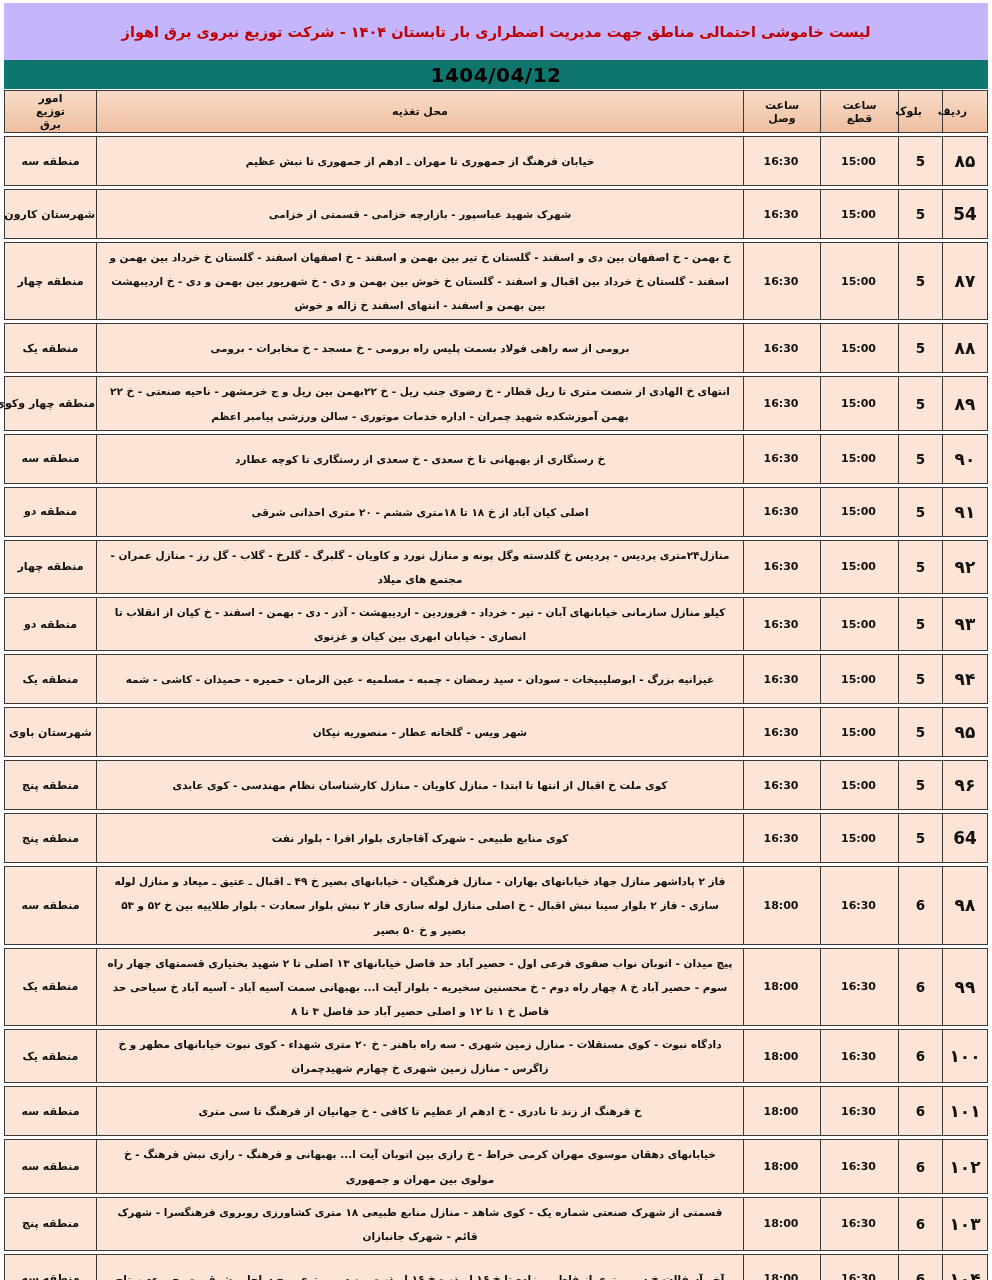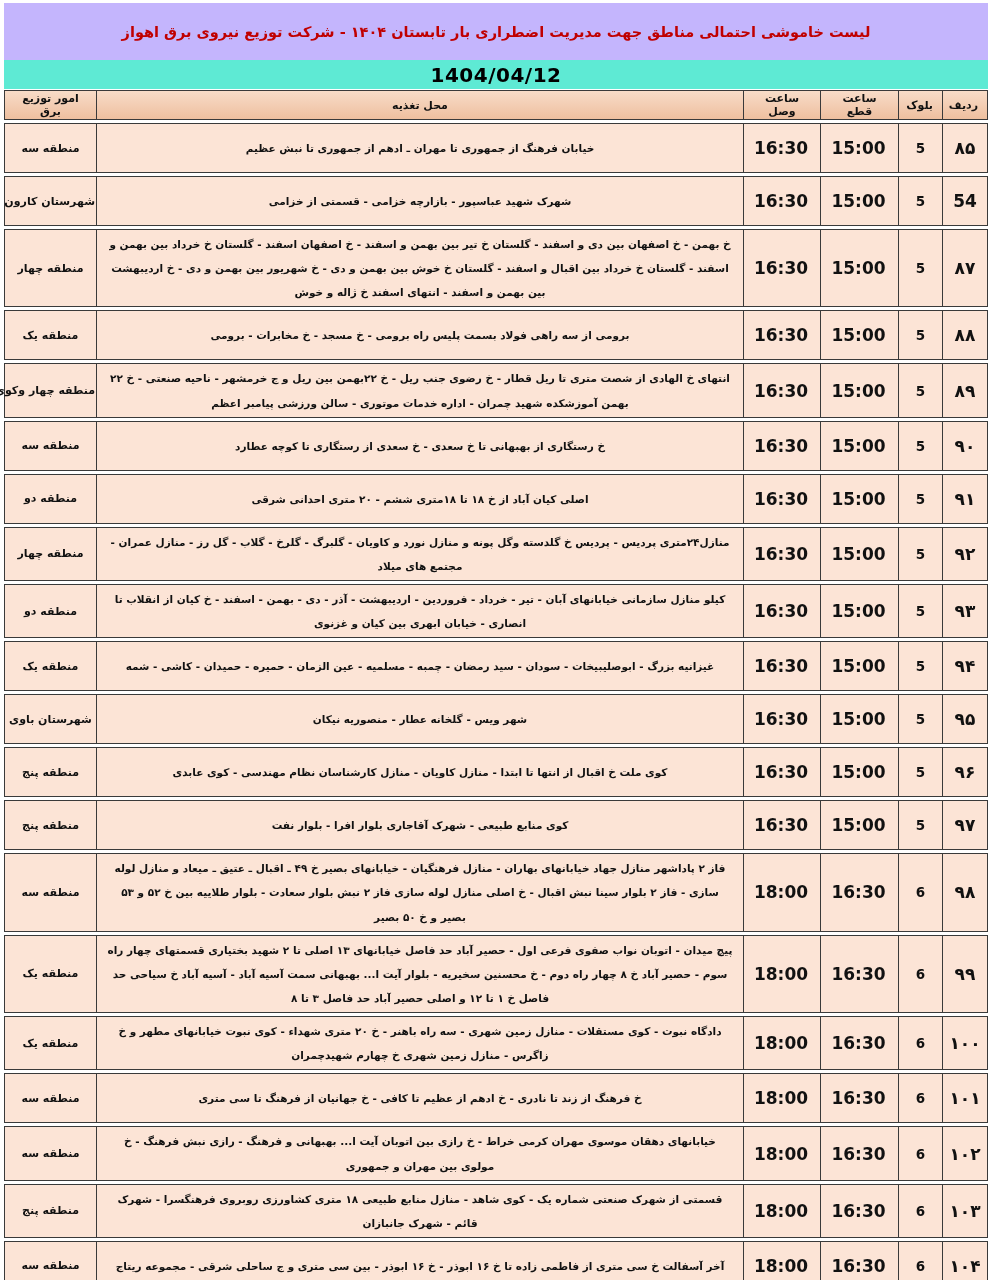--- a/index.html
+++ b/index.html
@@ -15,21 +15,21 @@
     height: 57px;
     display: flex;
     align-items: center;
     justify-content: center;
     text-align: center;
     font-size: 14.5px;
     font-weight: bold;
     color: #C00000;
   }
   .date-band {
-    background: #5eead4;
+    background: #0f766e;
     height: 29px;
     display: flex;
     align-items: center;
     justify-content: center;
     font-size: 20px;
     font-weight: bold;
     color: #000000;
     letter-spacing: 0.5px;
   }
   .date-band span { direction: ltr; unicode-bidi: embed; }
@@ -49,30 +49,30 @@
     text-align: center;
     font-weight: bold;
     color: #111;
   }
   th:first-child, td:first-child { border-right: 1px solid #3a3a3a; }
 
   thead th {
     background: linear-gradient(180deg, #f8dcc8 0%, #eebf9f 100%);
     height: 21px;
     font-size: 11px;
-    padding: 1px 9px;
+    padding: 1px 20px;
   }
   tbody td {
     background: #FCE4D6;
     height: 50px;
     padding: 3px 5px;
   }
   td.c-radif  { font-size: 17px; text-align: center; }
   td.c-block  { font-size: 13.5px; }
-  td.c-cut, td.c-restore { font-size: 17px; direction: ltr; }
+  td.c-cut, td.c-restore { font-size: 11px; direction: ltr; }
   td.c-loc    { font-size: 10.5px; line-height: 2.3; padding: 2px 10px; }
   td.c-area   { font-size: 11px; white-space: nowrap; overflow: visible; padding: 9px 1px; }
 </style>
 </head>
 <body>
 
 <div class="title-band">
   <span>لیست خاموشی احتمالی مناطق جهت مدیریت اضطراری بار تابستان ۱۴۰۴ - شرکت توزیع نیروی برق اهواز</span>
 </div>
 
@@ -190,21 +190,21 @@
   </tr>
       <tr class="data-row">
     <td class="c-radif">۹۶</td>
     <td class="c-block">5</td>
     <td class="c-cut">15:00</td>
     <td class="c-restore">16:30</td>
     <td class="c-loc">کوی ملت خ اقبال از انتها تا ابتدا - منازل کاویان - منازل کارشناسان نظام مهندسی - کوی عابدی</td>
     <td class="c-area">منطقه پنج</td>
   </tr>
       <tr class="data-row">
-    <td class="c-radif">۹۷</td>
+    <td class="c-radif">64</td>
     <td class="c-block">5</td>
     <td class="c-cut">15:00</td>
     <td class="c-restore">16:30</td>
     <td class="c-loc">کوی منابع طبیعی - شهرک آقاجاری بلوار افرا - بلوار نفت</td>
     <td class="c-area">منطقه پنج</td>
   </tr>
       <tr class="data-row">
     <td class="c-radif">۹۸</td>
     <td class="c-block">6</td>
     <td class="c-cut">16:30</td>

